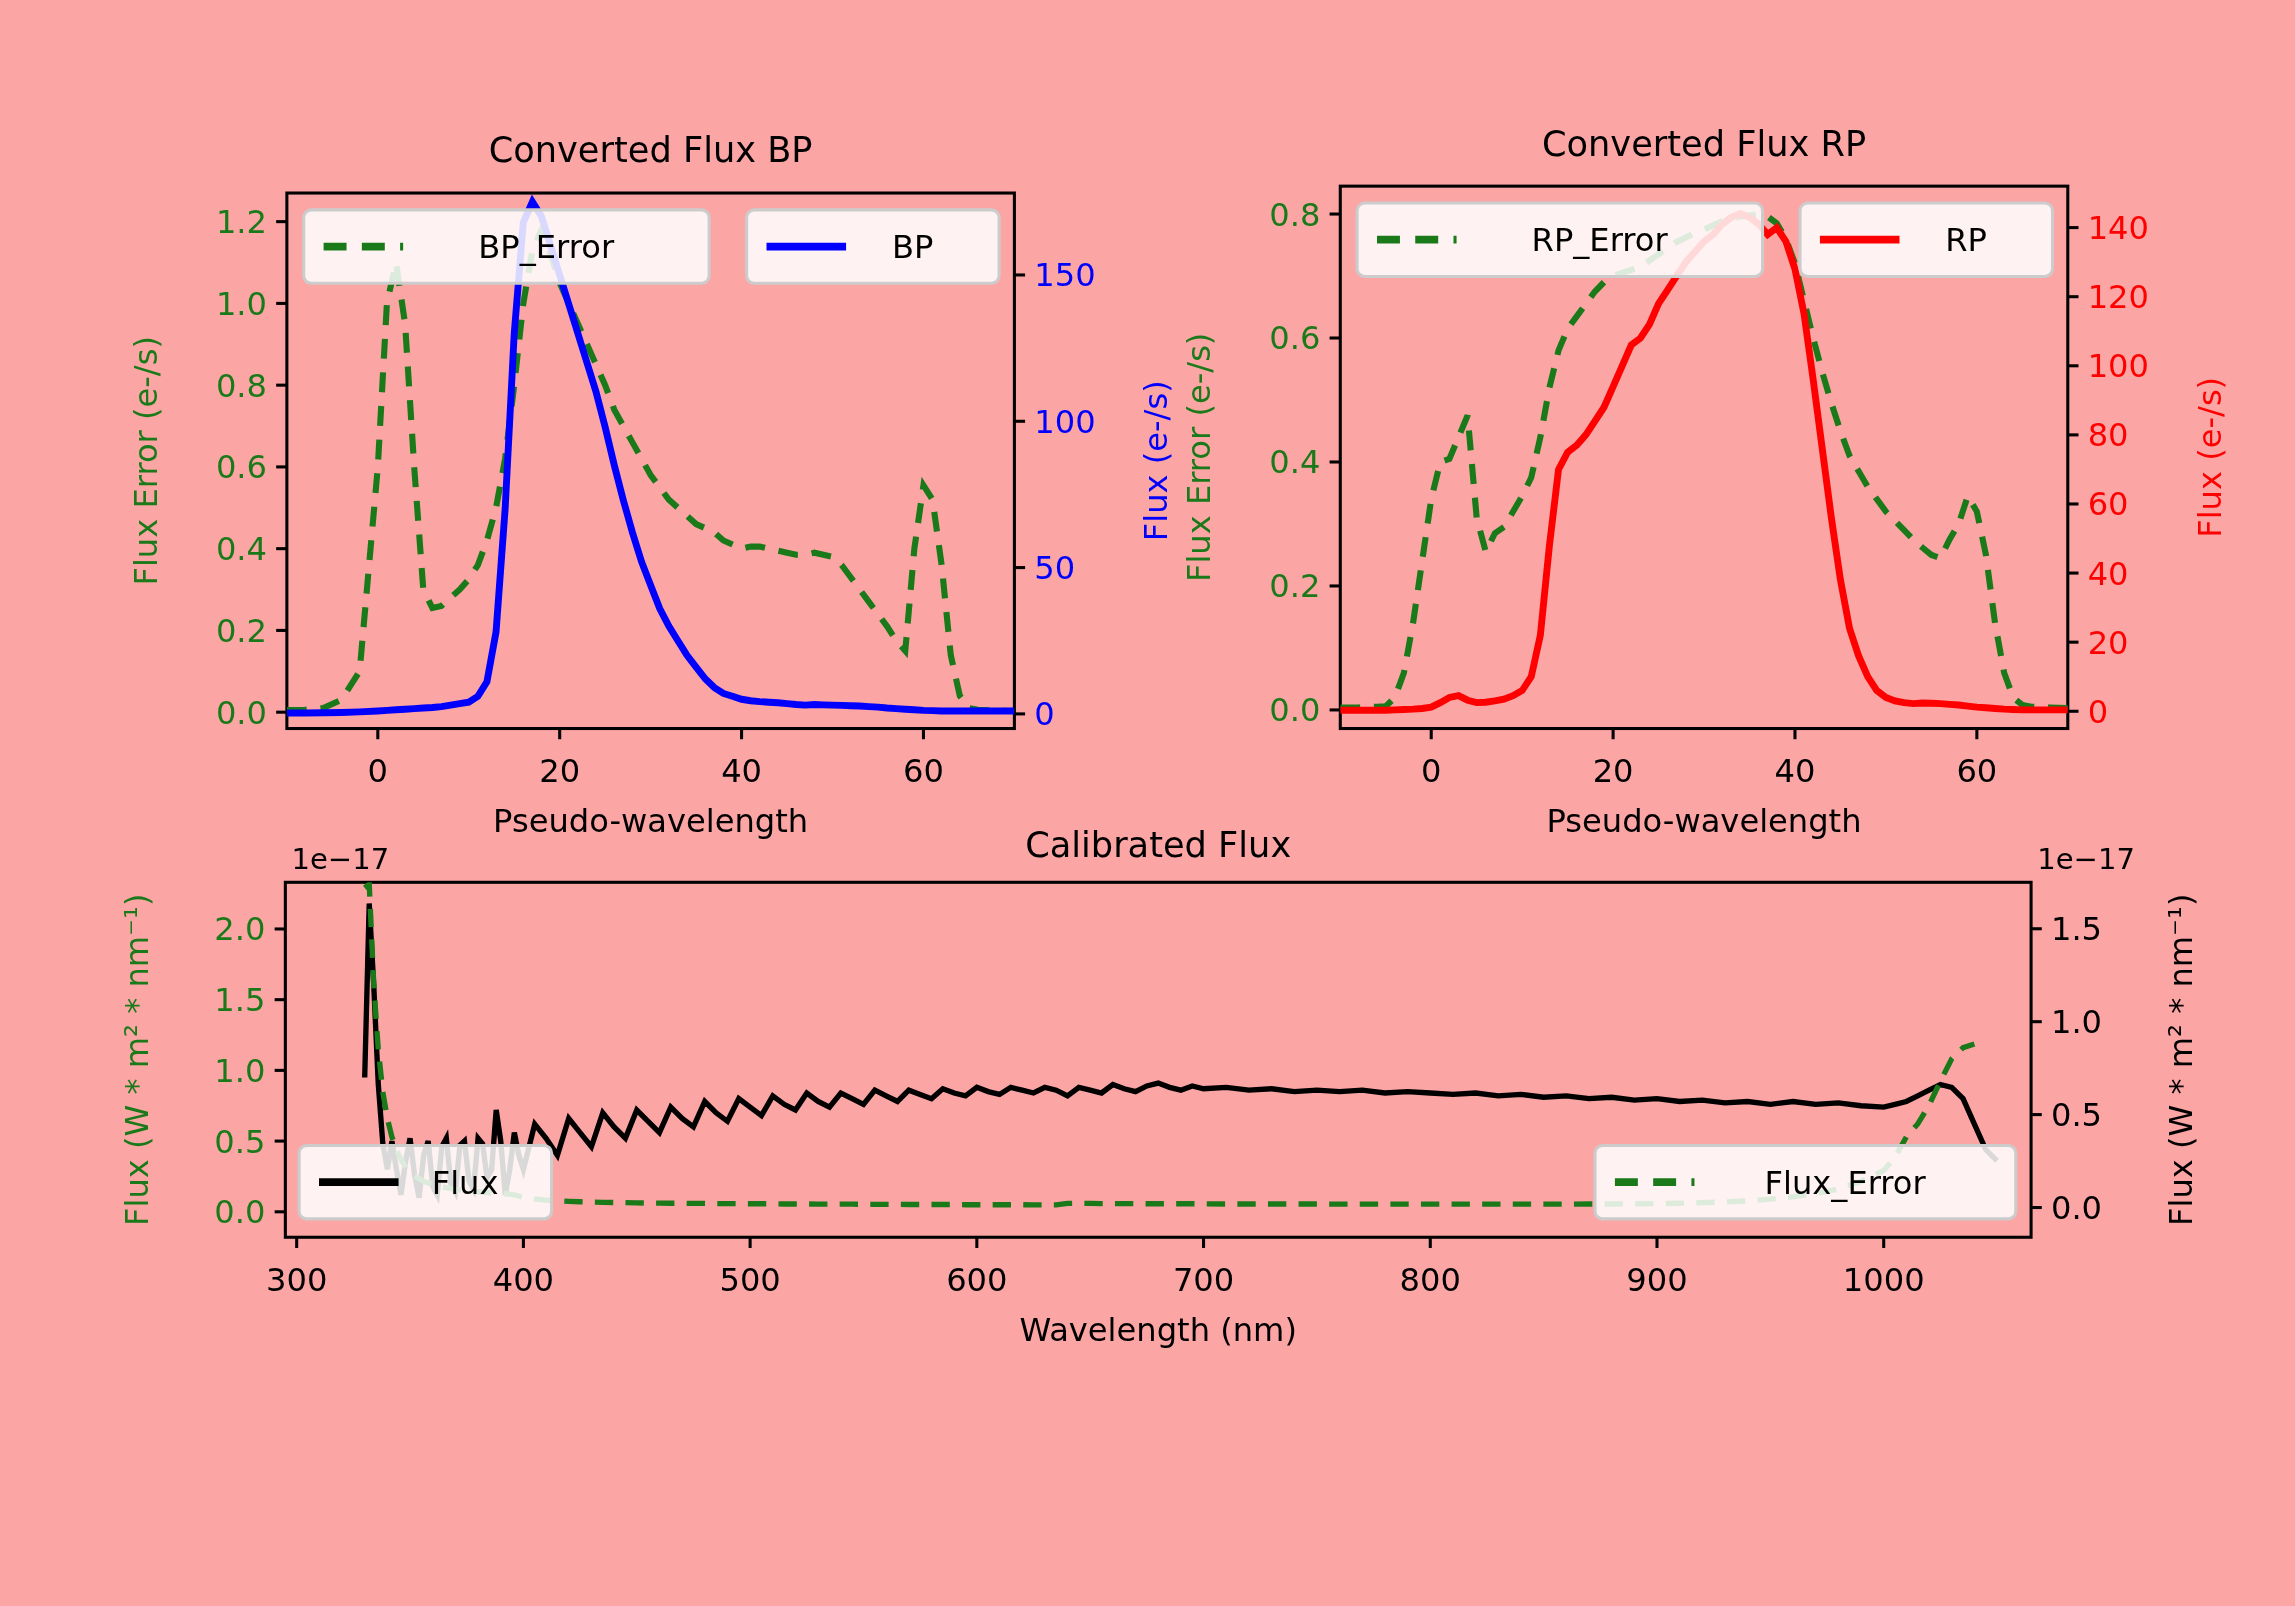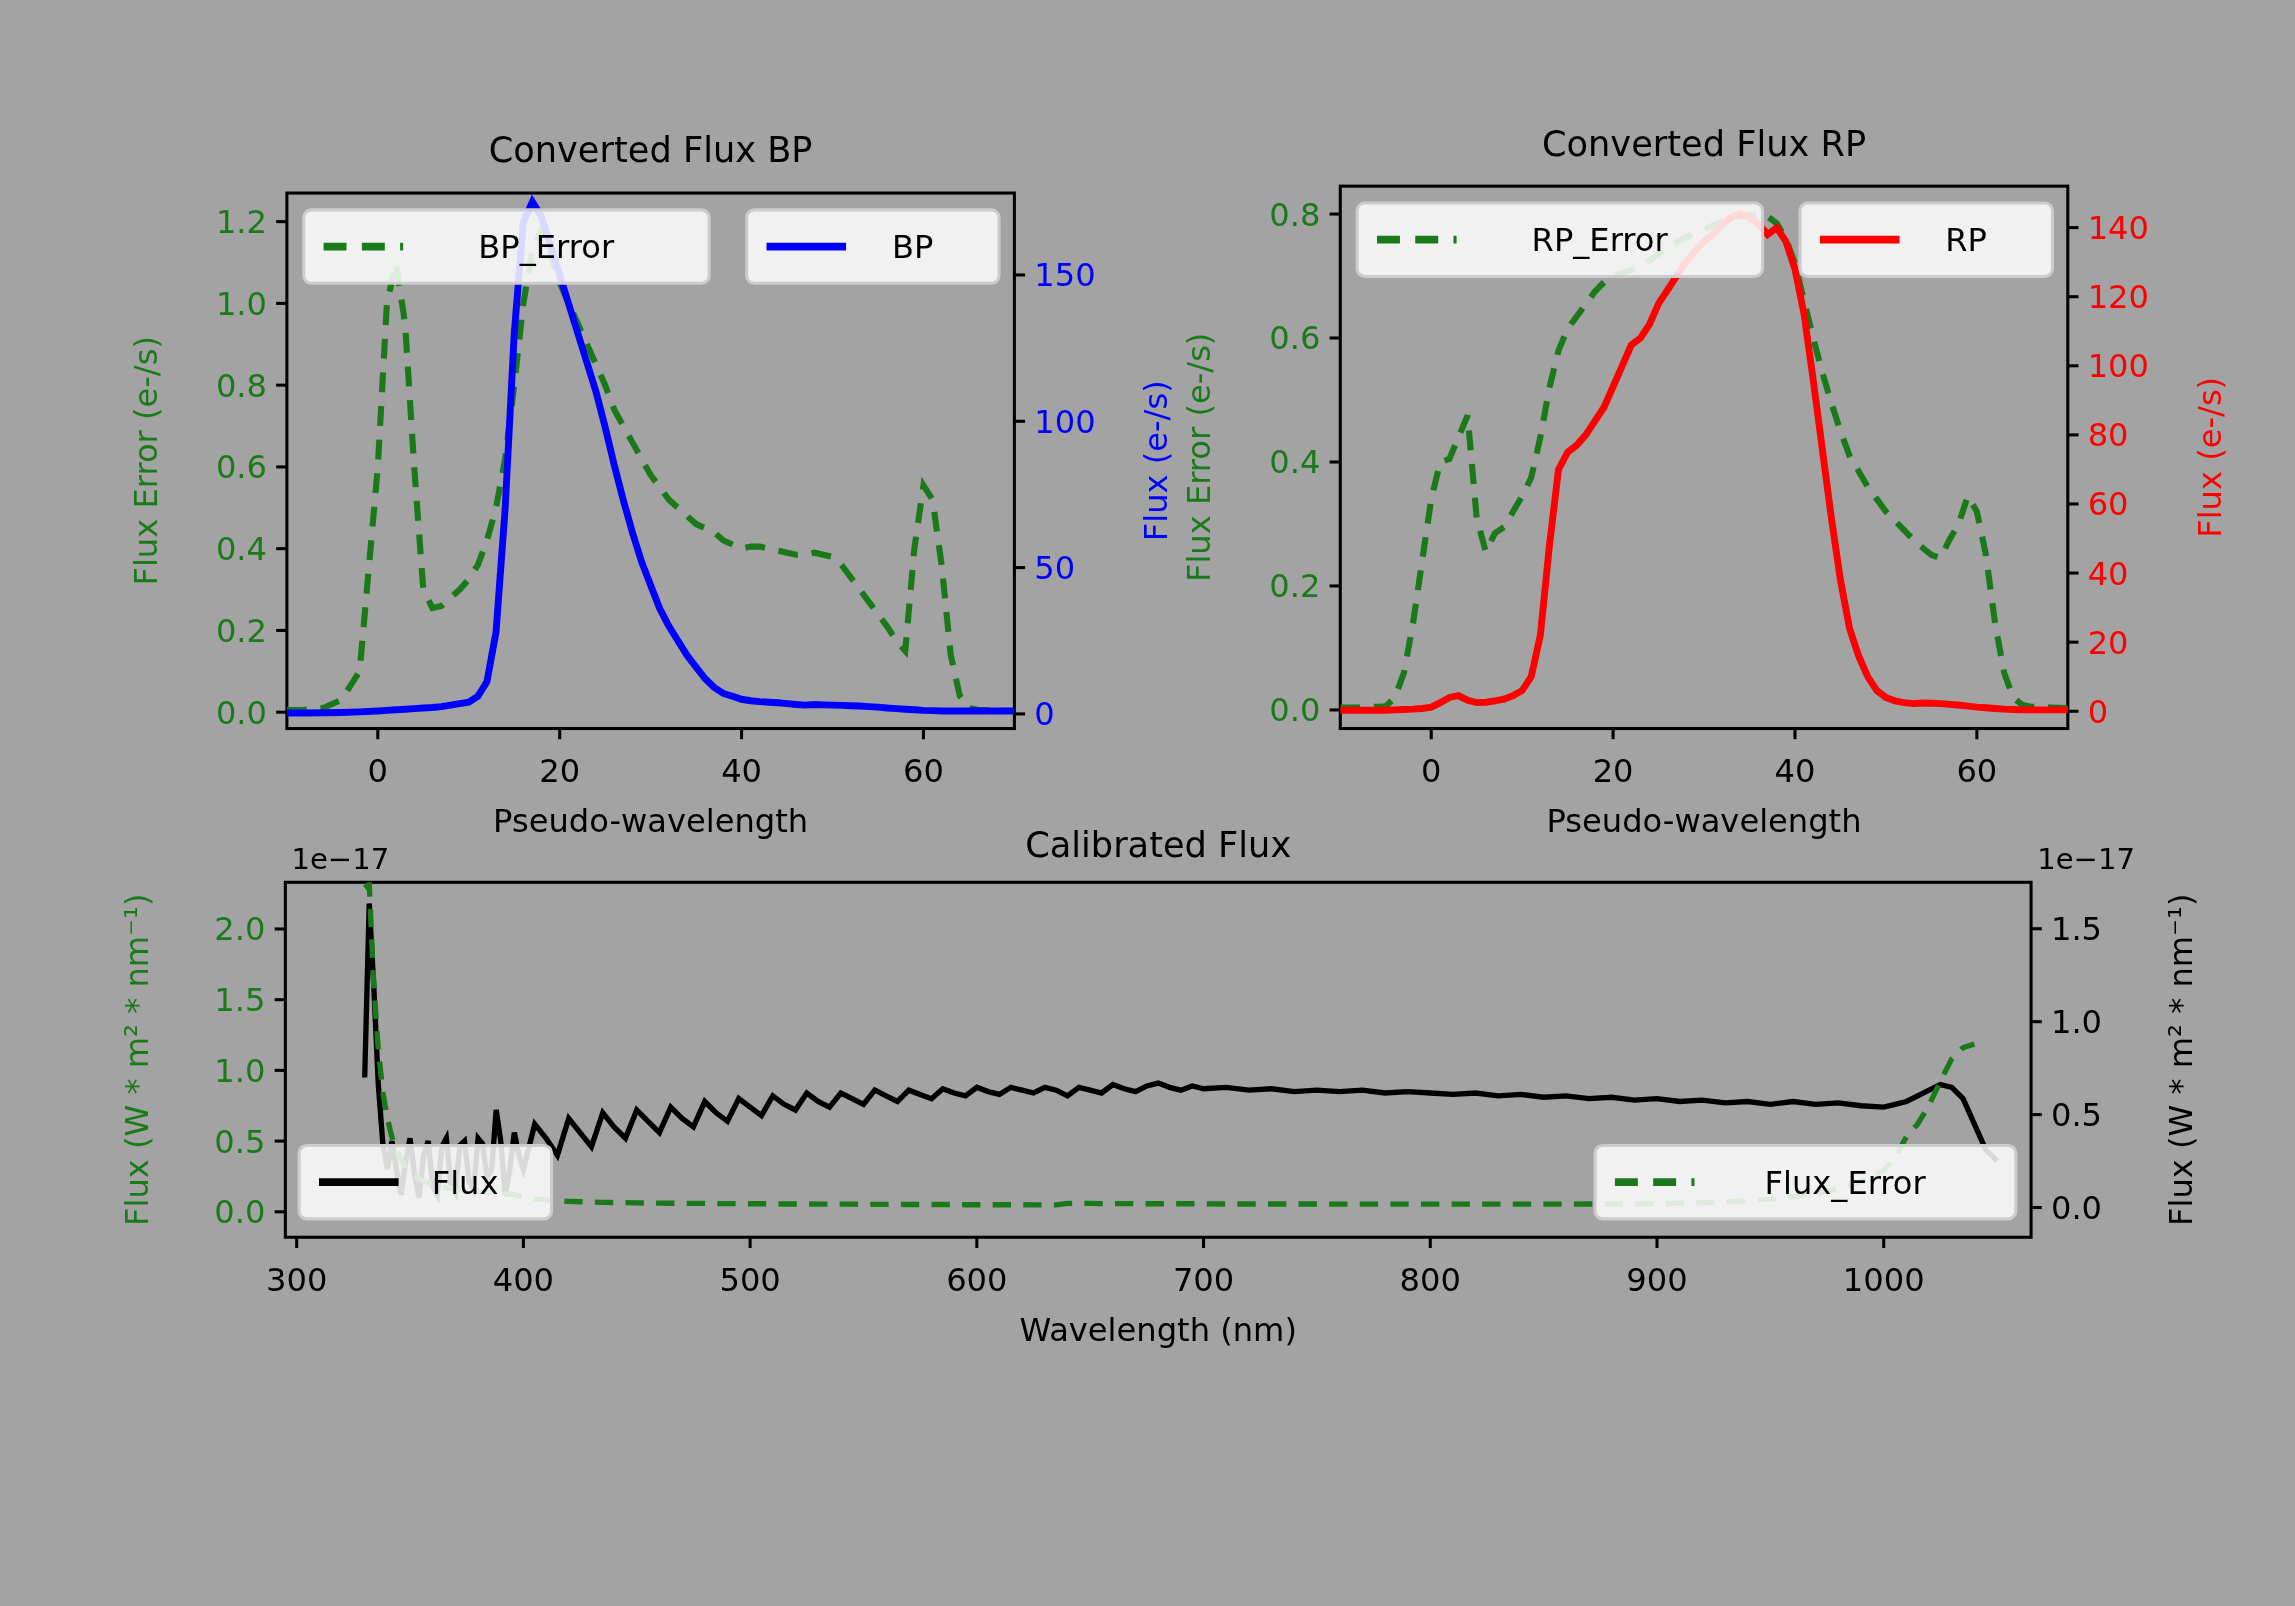--- a/index.html
+++ b/index.html
@@ -1,17 +1,17 @@
 <!DOCTYPE html>
 <html style="font-size:12.2px"><head>
 <meta charset="utf-8">
 <style>
   html,body{margin:0;padding:0;background:#ffffff;}
   body{width:2295px;height:1607px;font-family:"DejaVu Sans",sans-serif;overflow:hidden;}
-  #figure{position:relative;width:2295px;height:1607px;background:#a3a3a3;}
+  #figure{position:relative;width:2295px;height:1607px;background:#fca5a5;}
   svg{display:block;}
   text{font-family:"DejaVu Sans",sans-serif;}
   .title{font-size:46px;fill:#000000;}
   .ticklbl{font-size:42px;}
   .axlbl{font-size:42px;}
   .legtxt{font-size:42px;fill:#000000;}
   .offtxt{font-size:38px;fill:#000000;}
   .green{fill:#1a7a1a;}
   .blue{fill:#0000ff;}
   .red{fill:#ff0000;}

